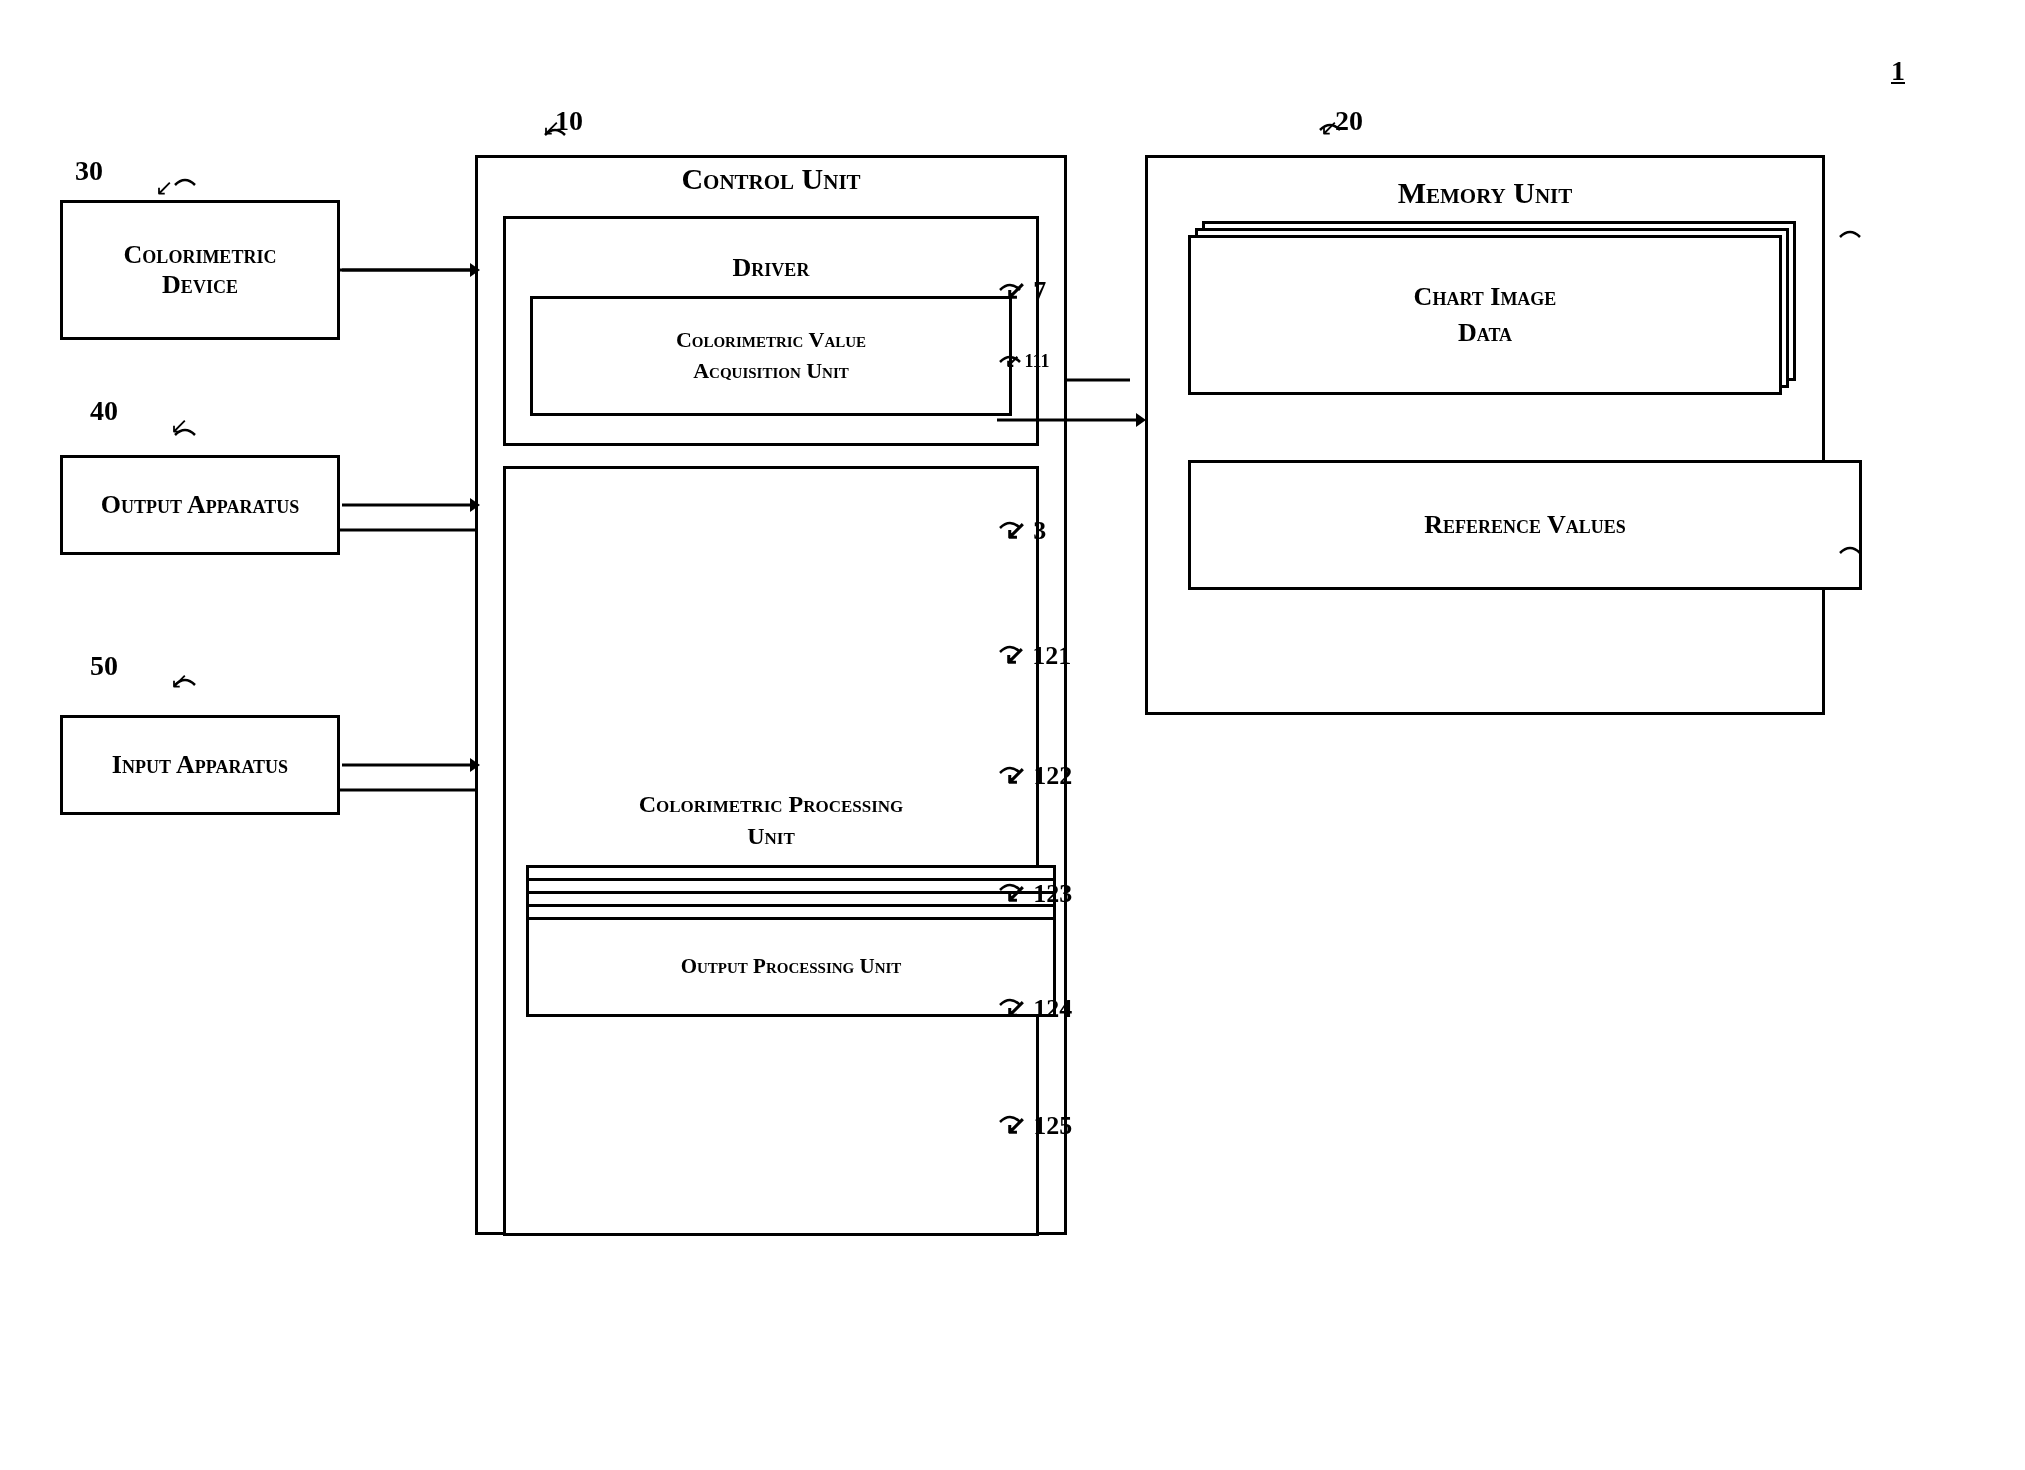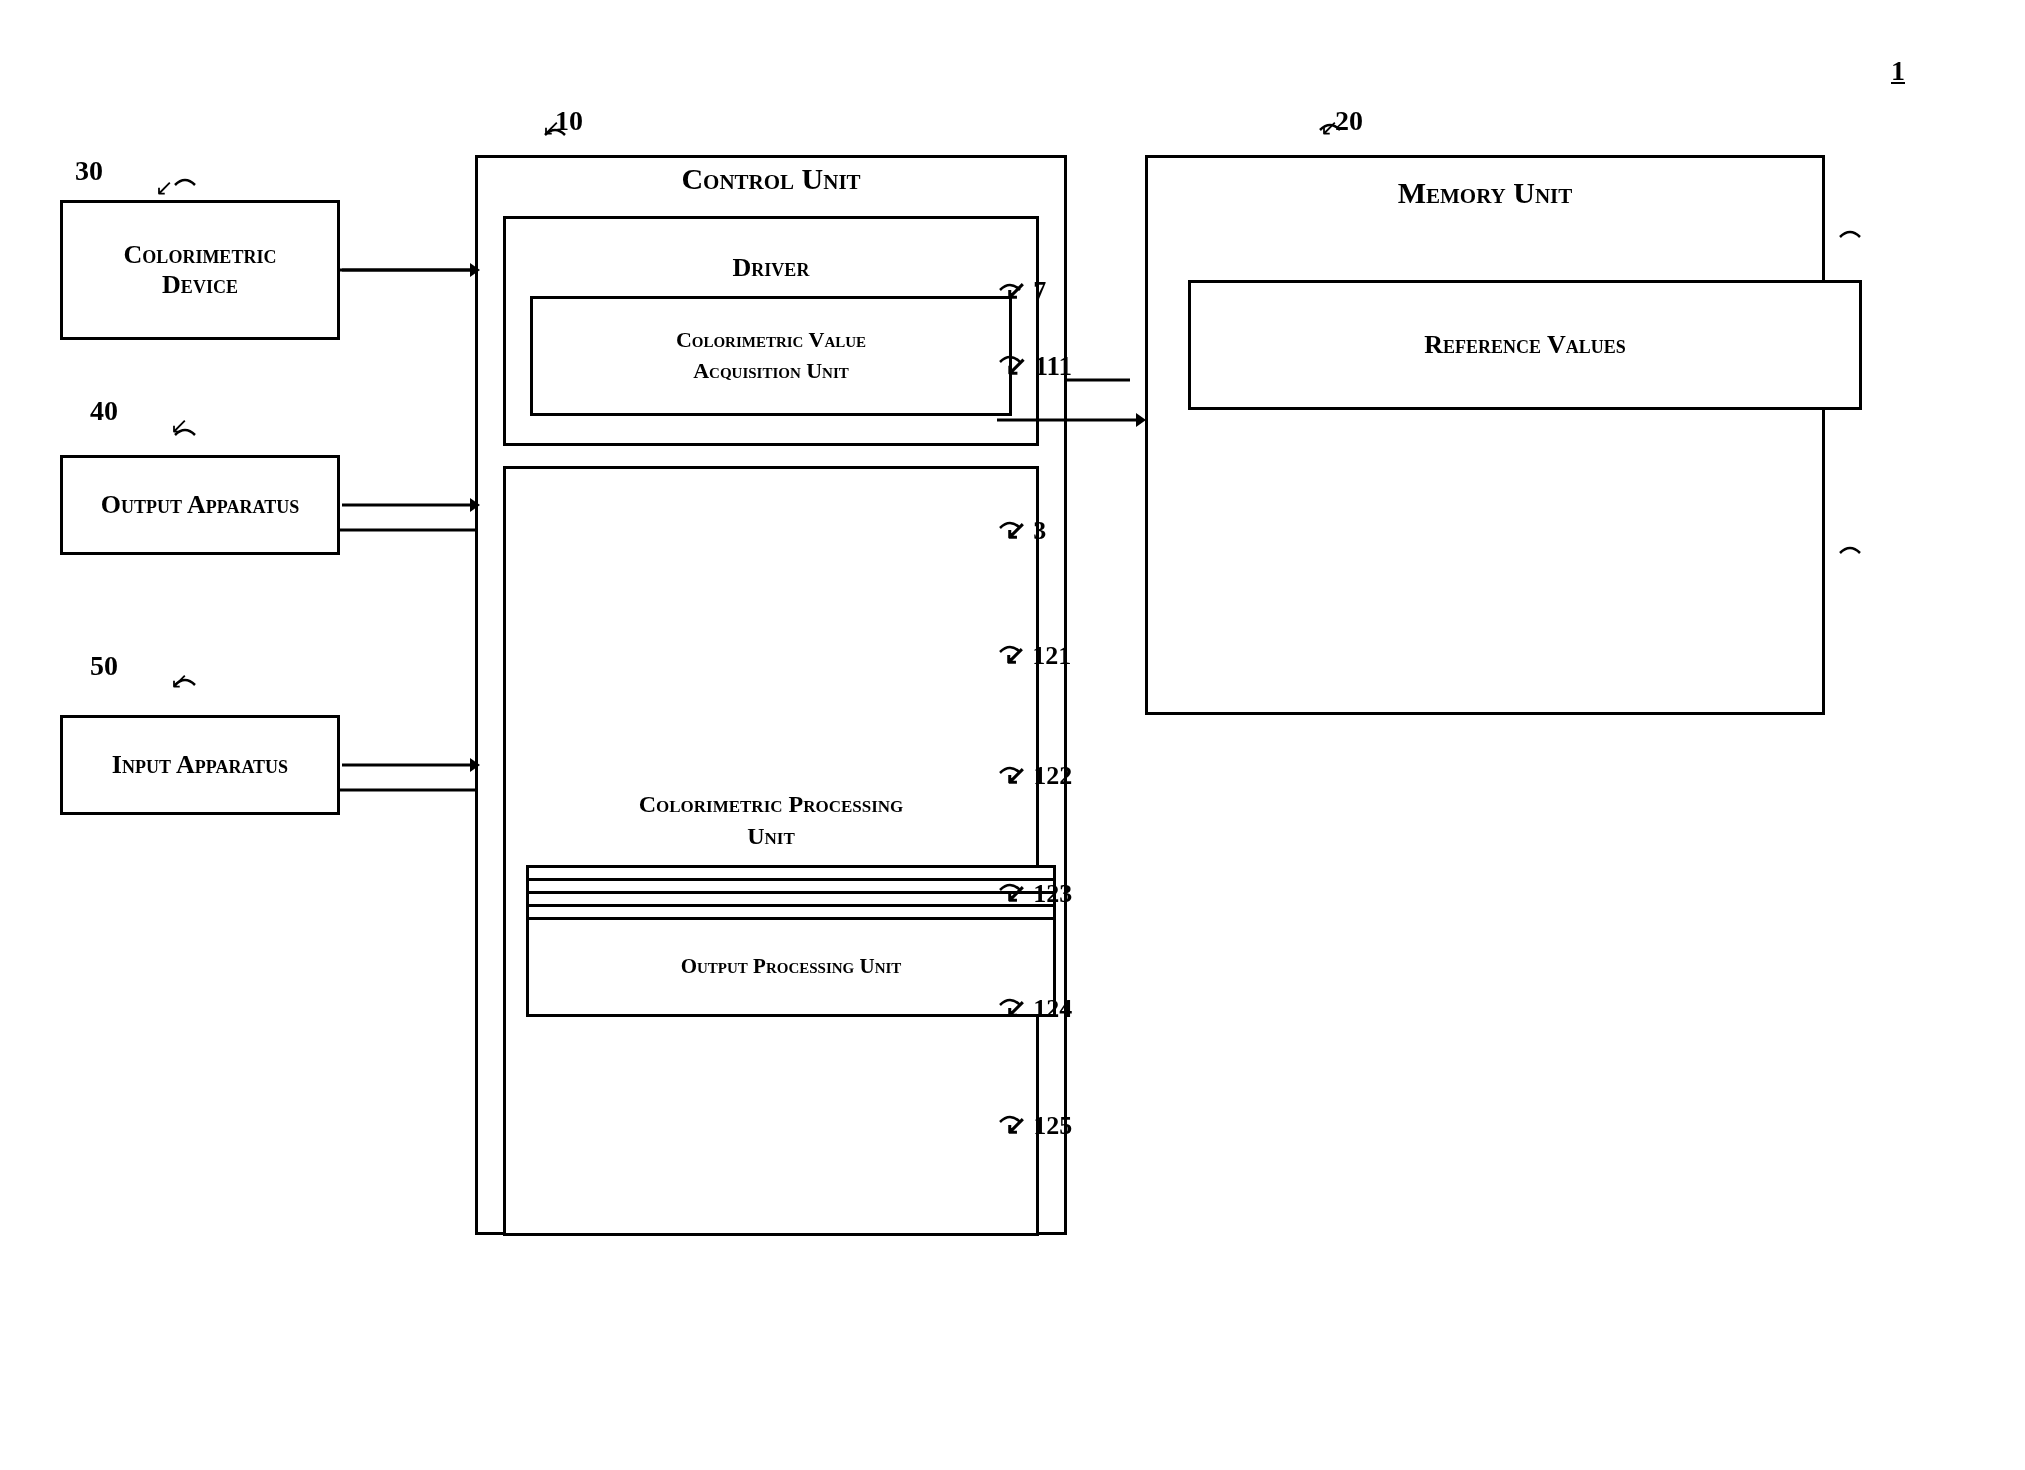--- a/index.html
+++ b/index.html
@@ -159,21 +159,21 @@
         </div>
       </div>
     </div>
 
   </div>
 
   <div style="position:absolute; top:275px; left:1005px; font-size:26px; font-weight:bold; font-family:'Times New Roman',serif;">
     ↙ <span>7</span>
   </div>
 
-  <div style="position:absolute; top:350px; left:1005px; font-size:27px; font-weight:bold; font-family:'Times New Roman',serif;">
+  <div style="position:absolute; top:350px; left:1005px; font-size:18px; font-weight:bold; font-family:'Times New Roman',serif;">
     ↙ <span>111</span>
   </div>
 
   <div style="position:absolute; top:515px; left:1005px; font-size:26px; font-weight:bold; font-family:'Times New Roman',serif;">
     ↙ <span>3</span>
   </div>
 
   <div style="position:absolute; top:640px; left:976px; font-size:26px; font-weight:bold; font-family:'Times New Roman',serif;margin-left:28px;">
     ↙ <span>121</span>
   </div>
@@ -197,20 +197,29 @@
   <div class="ref-label" style="top:105px; left:1335px;">
     <span>20</span>
   </div>
   <div style="position:absolute; top:115px; left:1320px; font-size:22px;">↙</div>
 
   <div class="box" style="left:1145px; top:155px; width:680px; height:560px; flex-direction:column; padding:0; align-items:flex-start; justify-content:flex-start;">
     <div style="width:100%; display:flex; justify-content:center; padding:18px 0 15px;">
       <div class="sc" style="font-size:30px;">Memory Unit</div>
     </div>
 
+    <div style="position:relative; margin:10px 40px; width:calc(100% - 80px);">
+
+      <div style="position:absolute; top:-14px; left:14px; width:100%; height:160px; border:3px solid #000; background:#fff;"></div>
+      <div style="position:absolute; top:-7px; left:7px; width:100%; height:160px; border:3px solid #000; background:#fff;"></div>
+
+      <div class="box" style="position:relative; width:100%; height:160px;">
+        <div class="sc" style="font-size:26px; line-height:1.4;">Chart Image<br>Data</div>
+      </div>
+    </div>
 
     <div style="margin:55px 40px 10px 40px; width:calc(100% - 80px);">
       <div class="box" style="width:100%; height:130px;">
         <div class="sc" style="font-size:26px;">Reference Values</div>
       </div>
     </div>
 
   </div>
 
   <svg class="svg-overlay">

